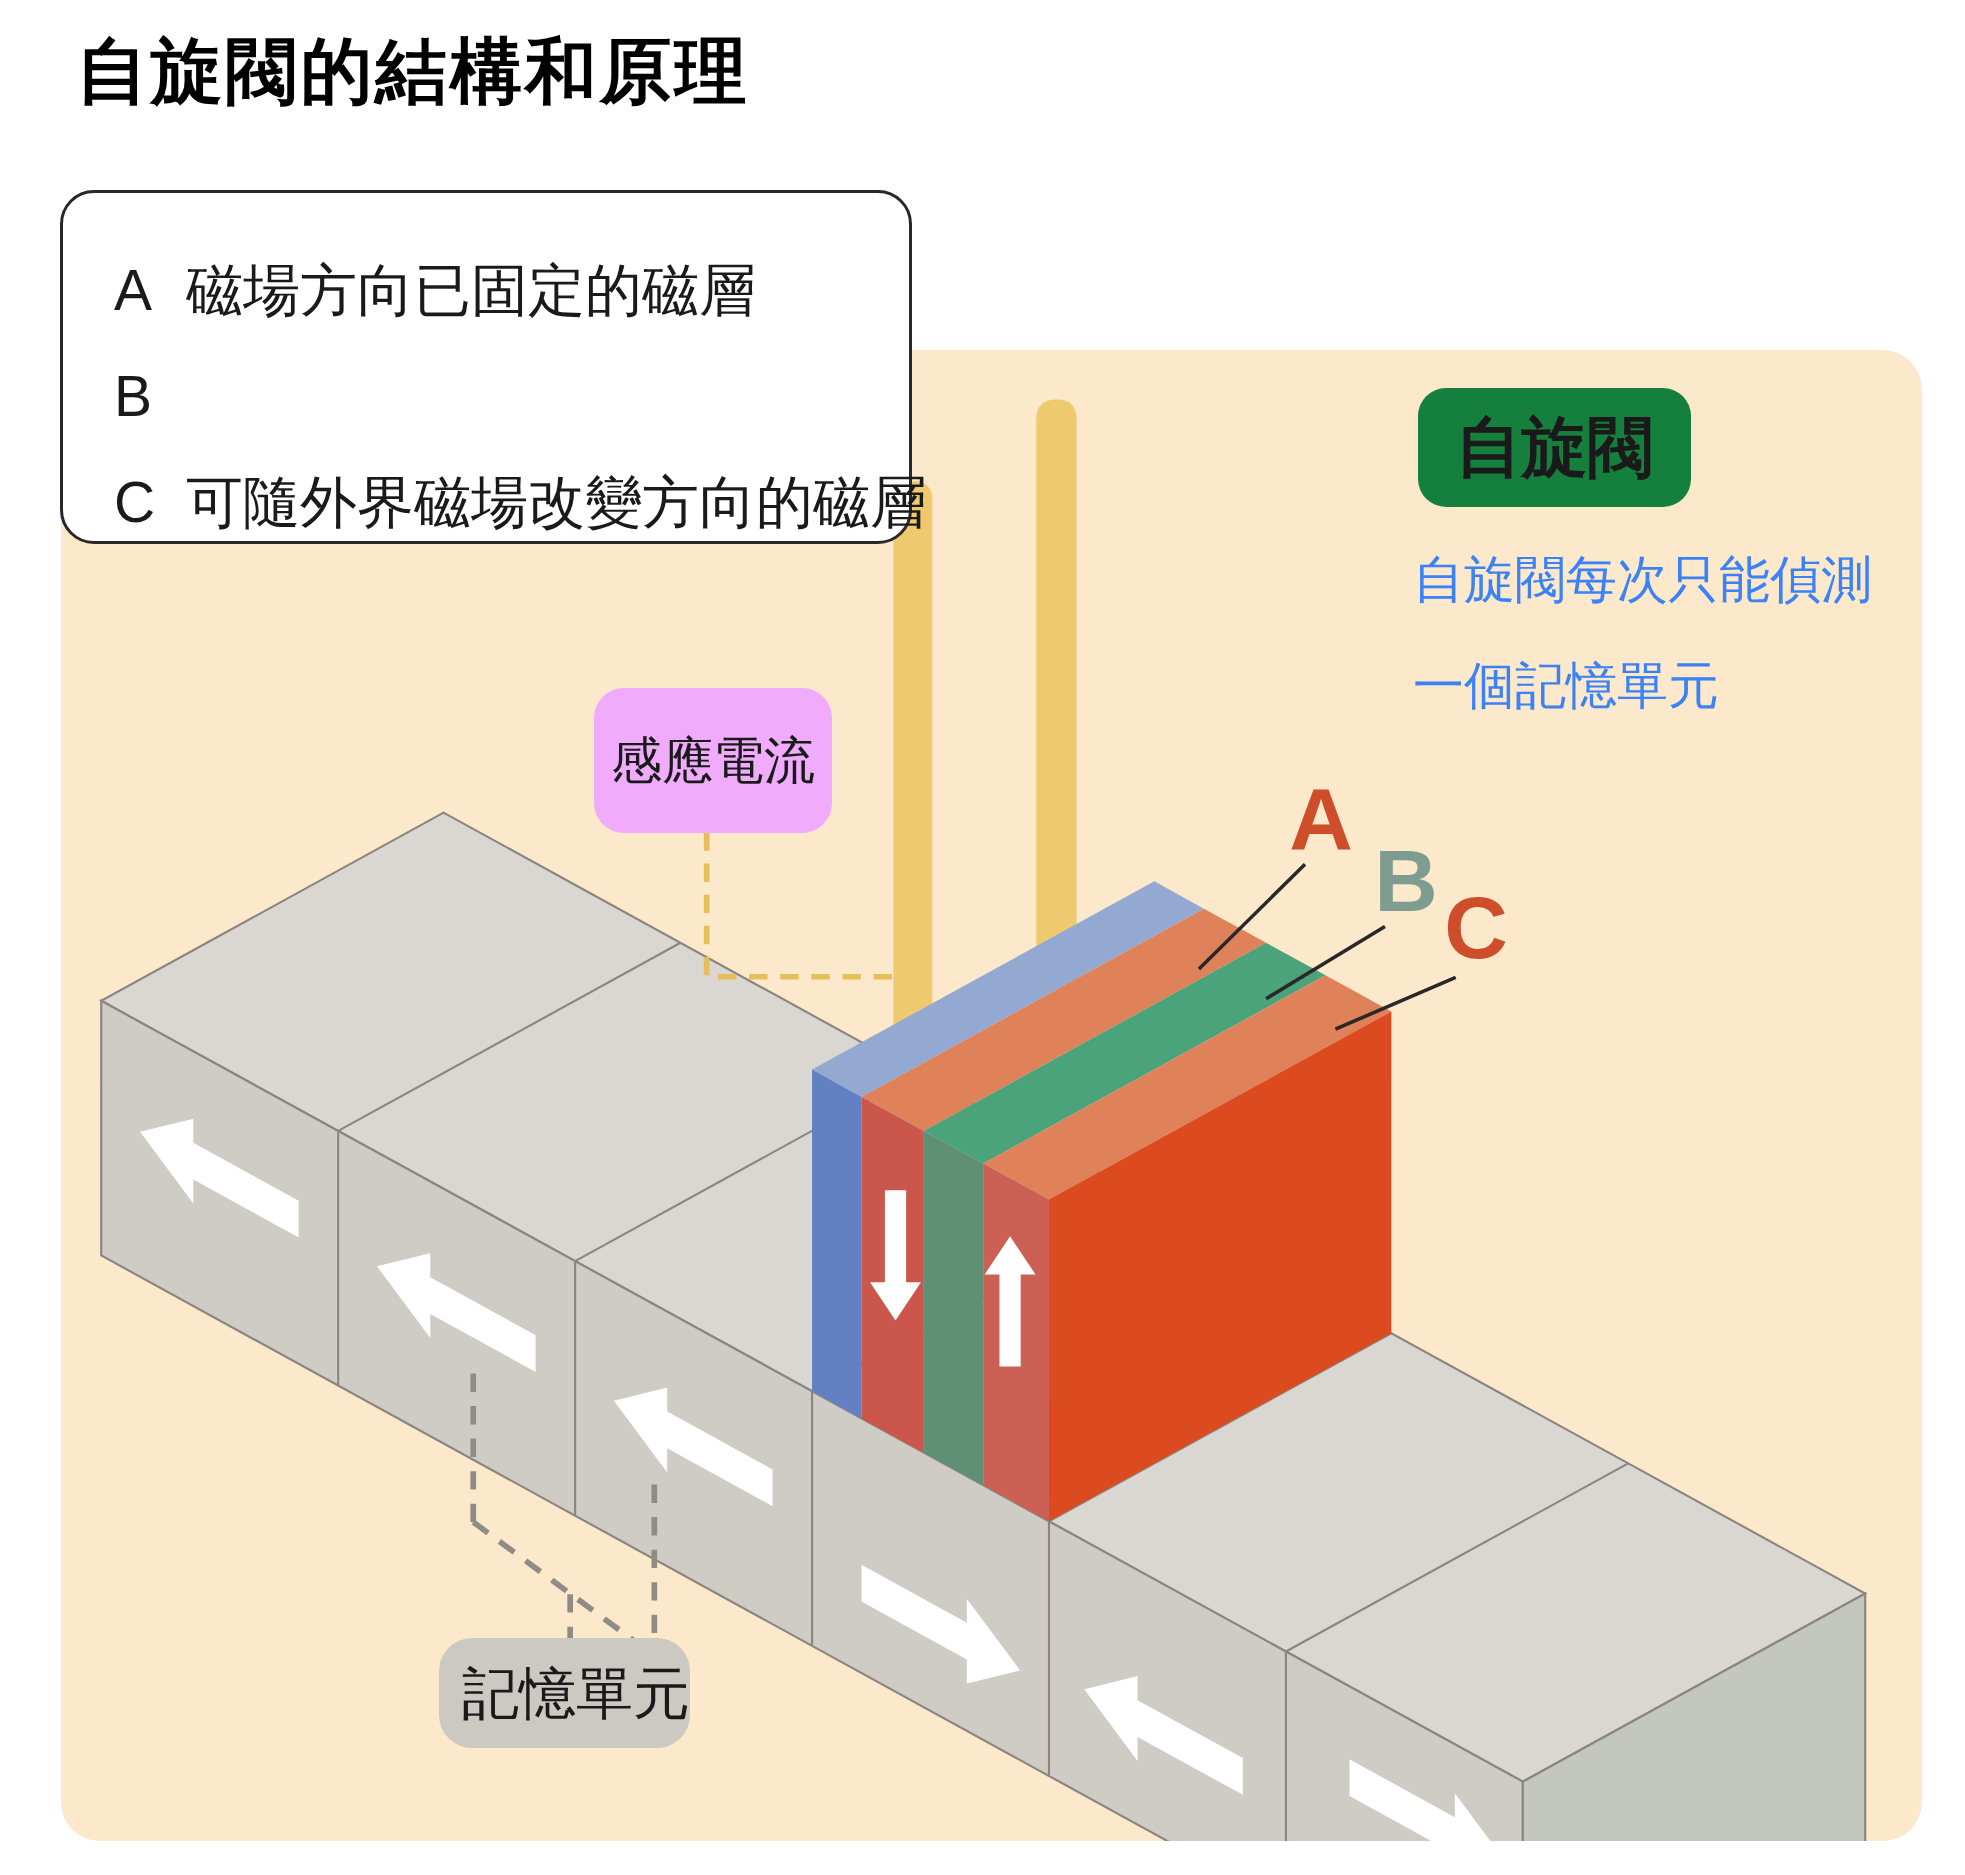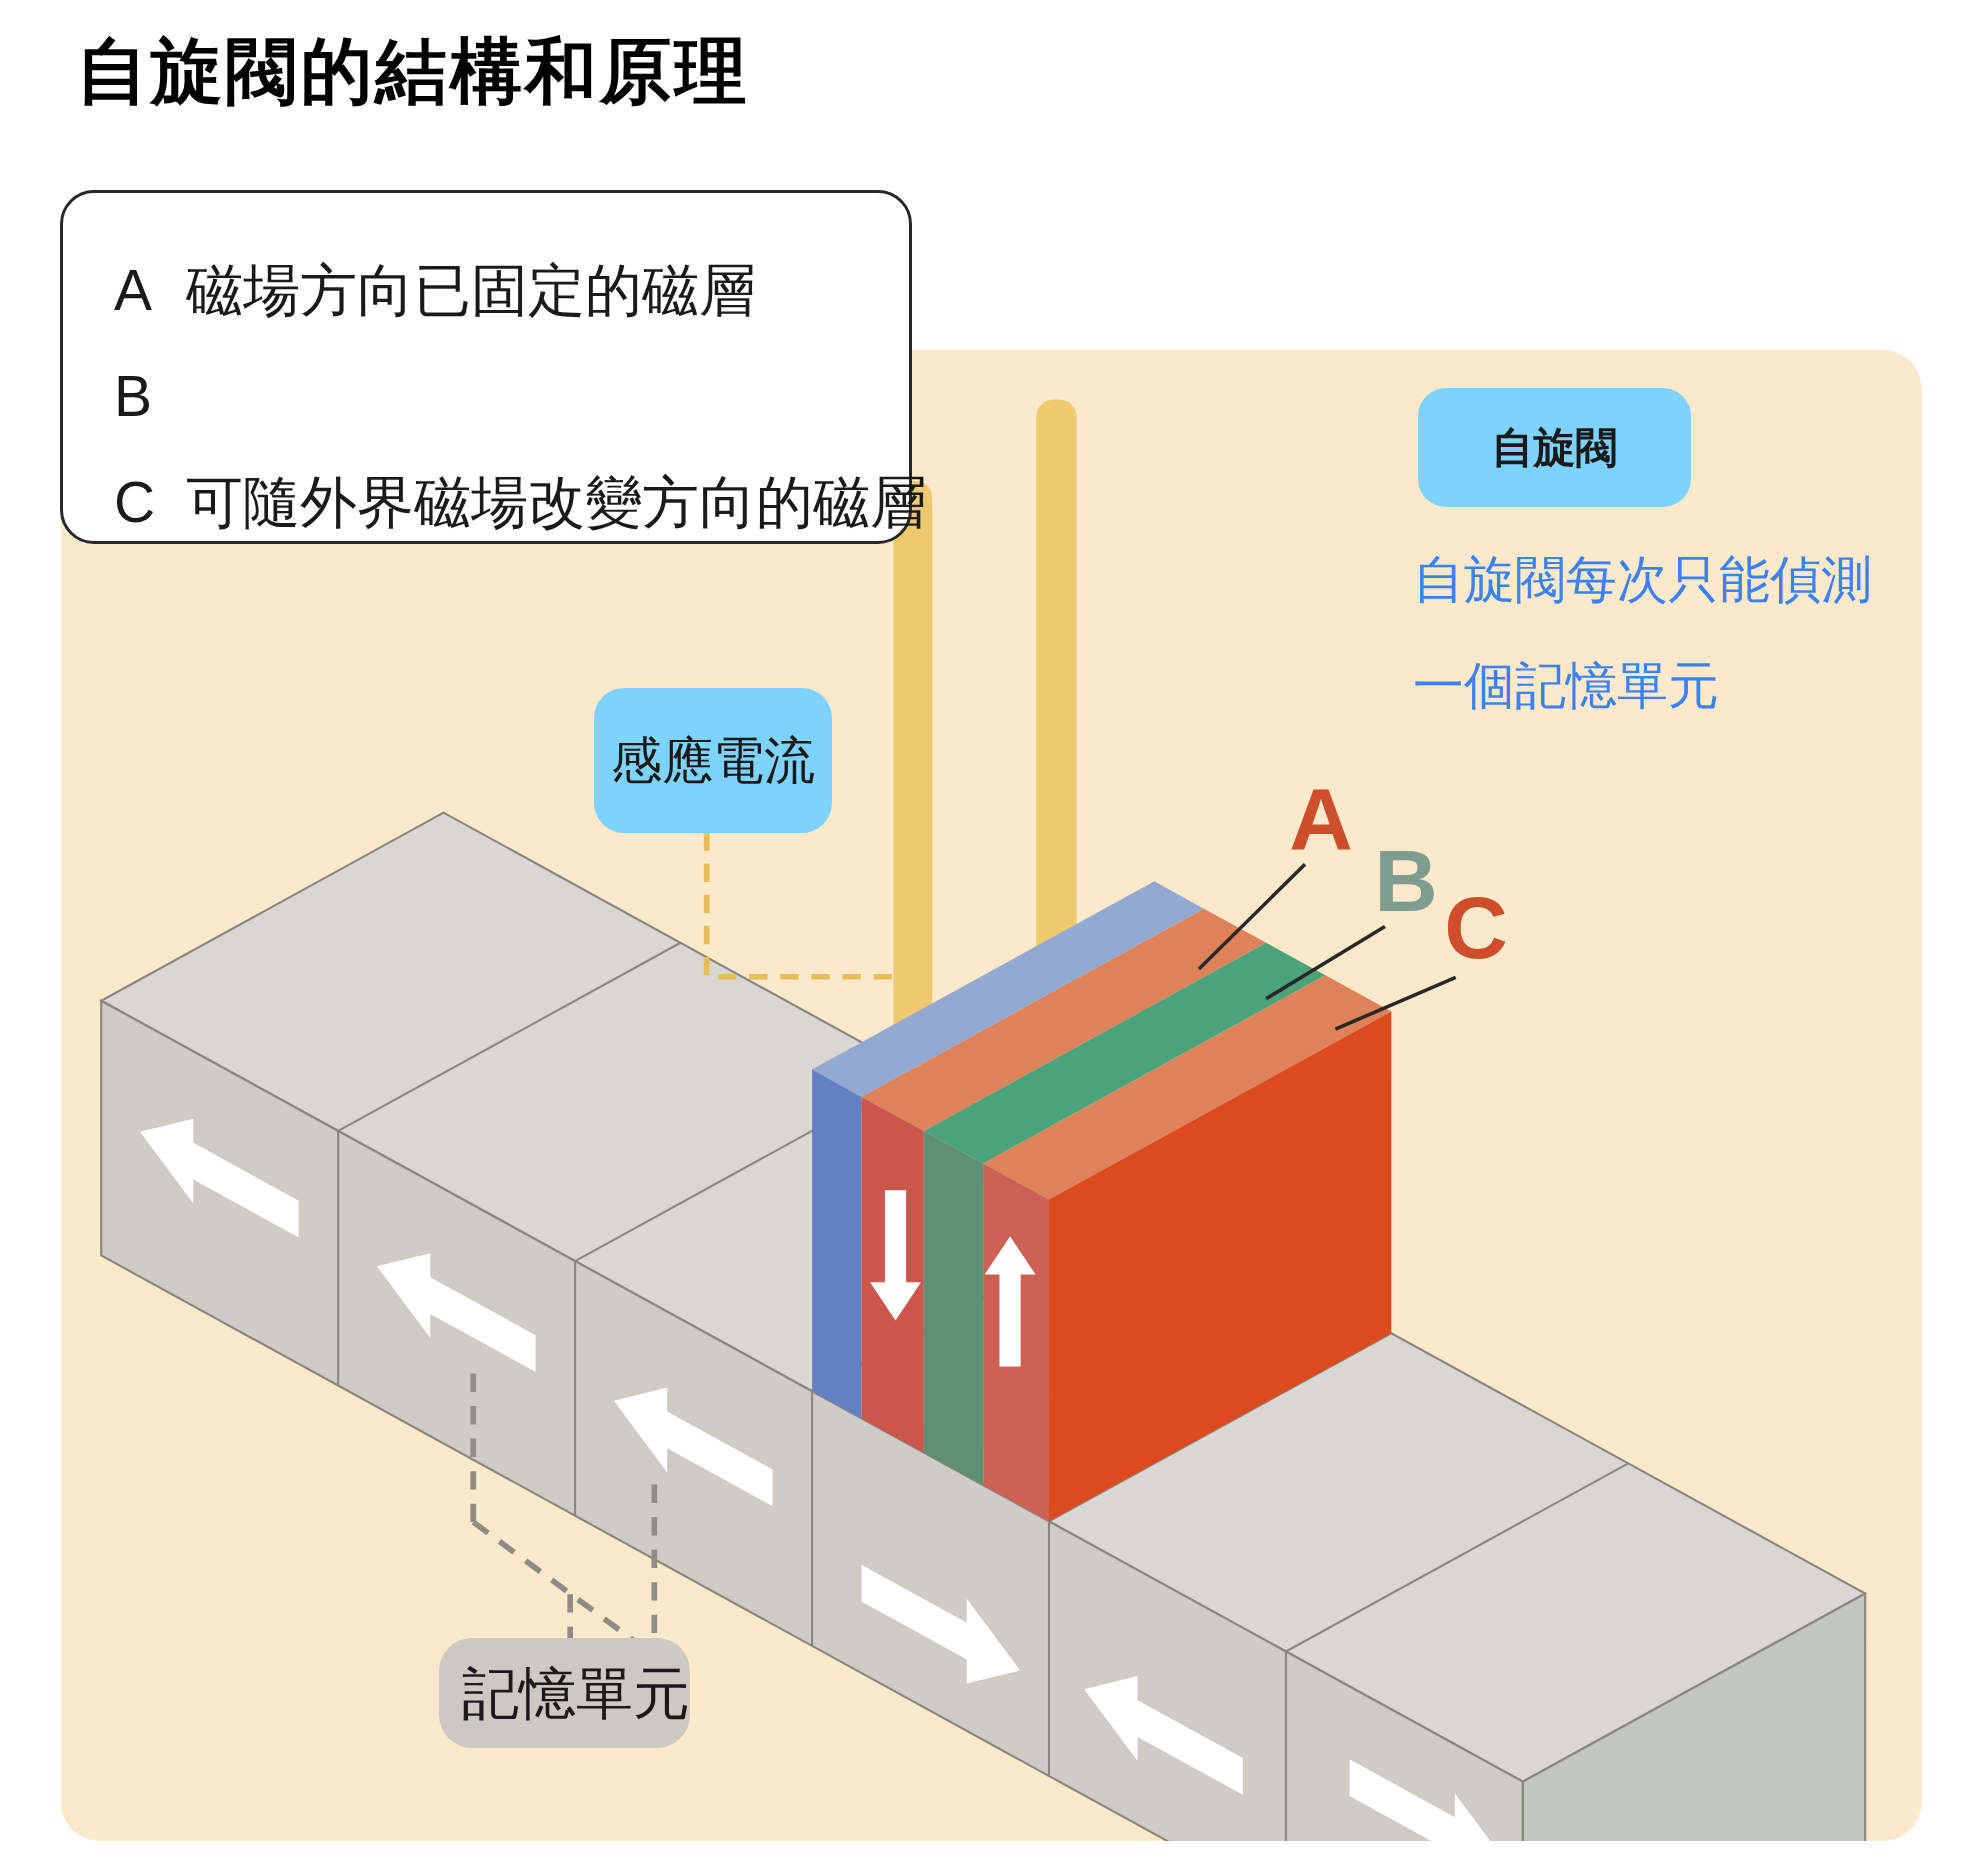--- a/index.html
+++ b/index.html
@@ -26,33 +26,33 @@
     position:absolute;left:51px;display:flex;align-items:baseline;gap:21px;
     font-size:57px;line-height:1;white-space:nowrap;color:#1A1A1A;
   }
   .legend-row .letter{display:inline-block;min-width:51px;}
   #legend-row-a{top:69px;}
   #legend-row-b{top:175px;}
   #legend-row-c{top:281px;}
 
   #spin-valve-box{
     left:1418px;top:388px;width:273px;height:119px;
-    background:#7dd3fc;border-radius:28px;
-    font-size:42px;font-weight:800;line-height:119px;text-align:center;
+    background:#15803d;border-radius:28px;
+    font-size:66px;font-weight:800;line-height:119px;text-align:center;
     white-space:nowrap;
   }
   #valve-caption{
     left:1413px;top:527px;font-size:51px;line-height:106px;
     white-space:nowrap;color:#3b82f6;
   }
   #valve-caption span{display:block;}
 
   #sense-current-label{
     left:594px;top:688px;width:238px;height:145px;
-    background:#7dd3fc;border-radius:30px;
+    background:#f0abfc;border-radius:30px;
     font-size:51px;line-height:145px;text-align:center;white-space:nowrap;
   }
   #memory-cell-label{
     left:439px;top:1638px;width:251px;height:110px;
     background:#CCC8C2;border-radius:33px;
     font-size:57px;line-height:110px;text-align:right;white-space:nowrap;
   }
 
   .layer-callout{
     font-size:88px;font-weight:700;line-height:1;

